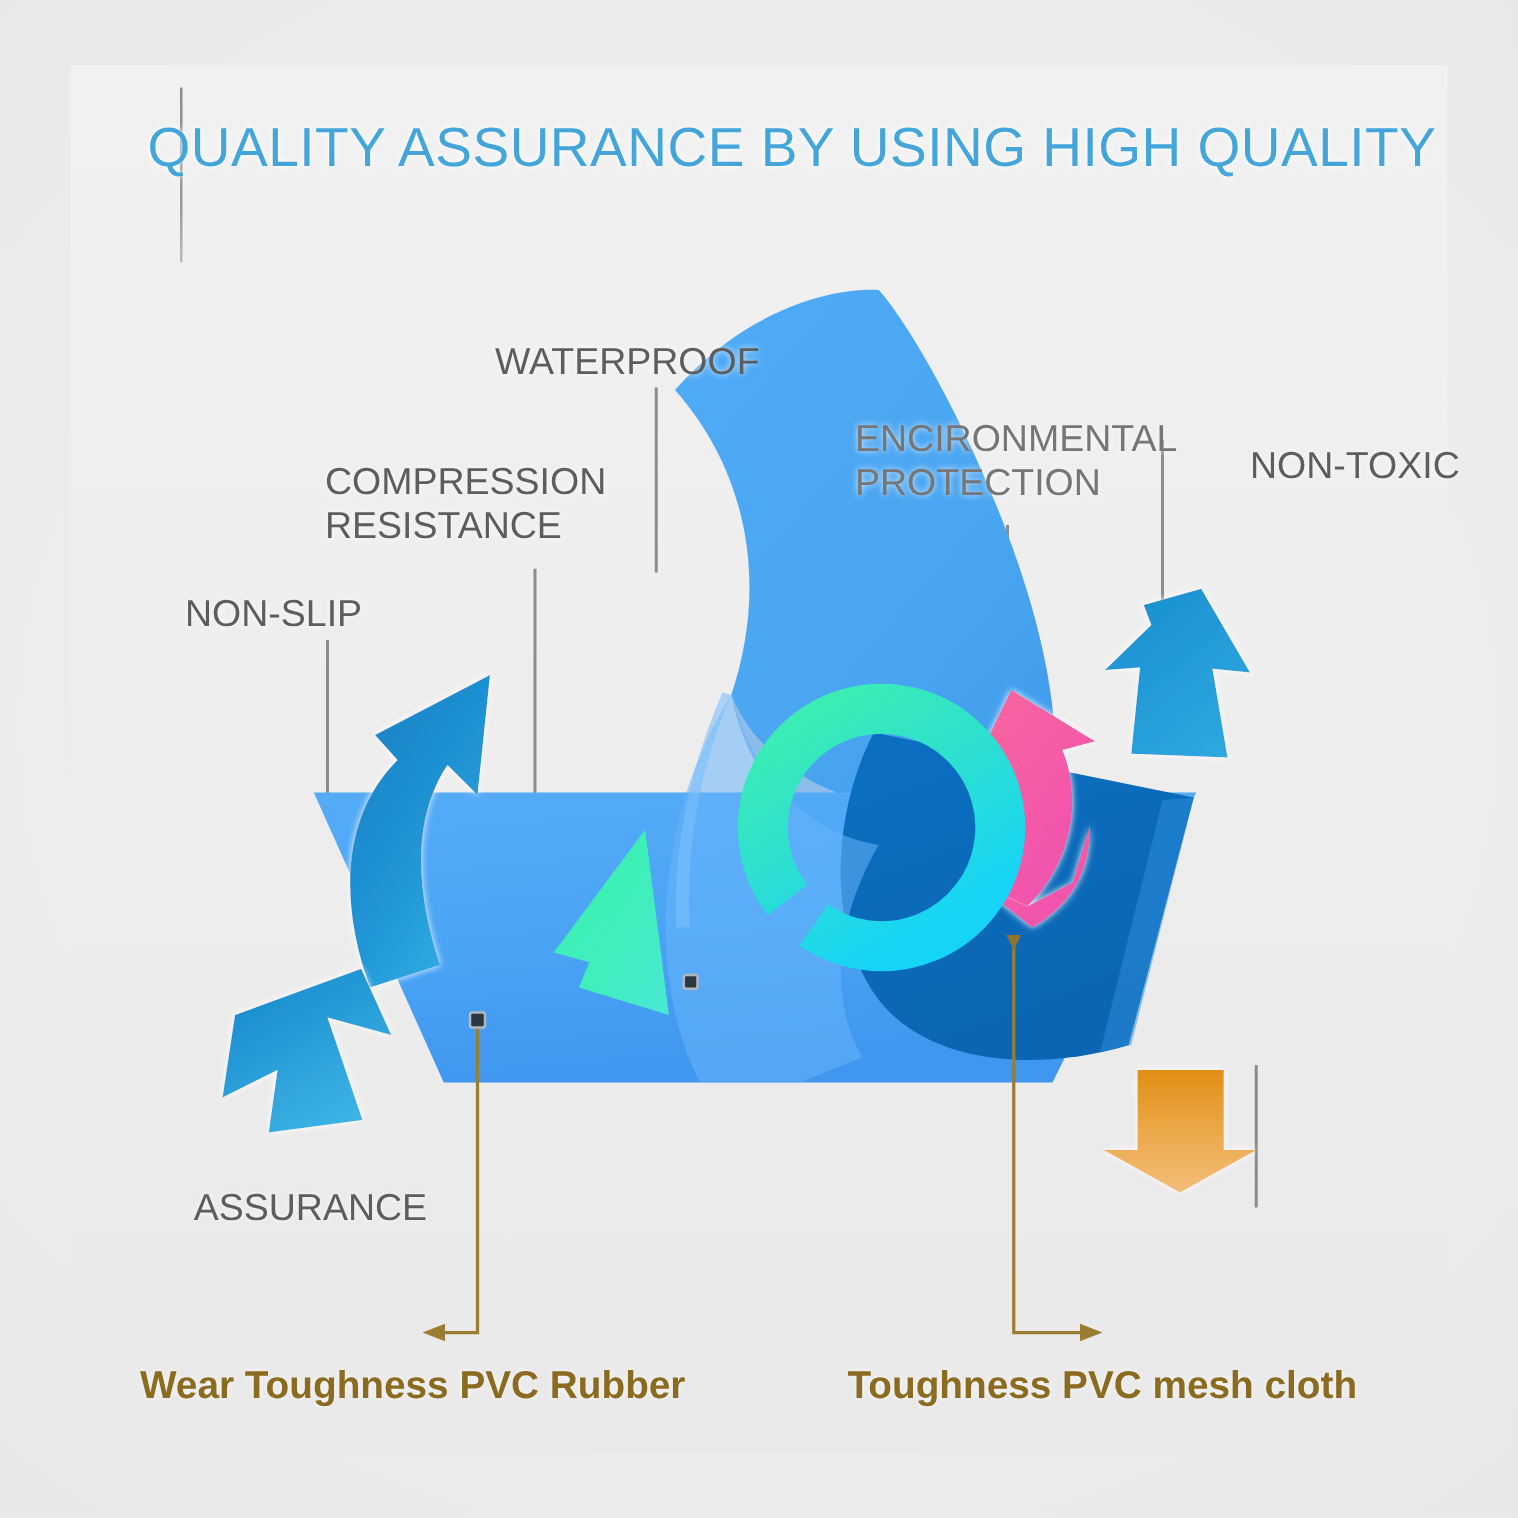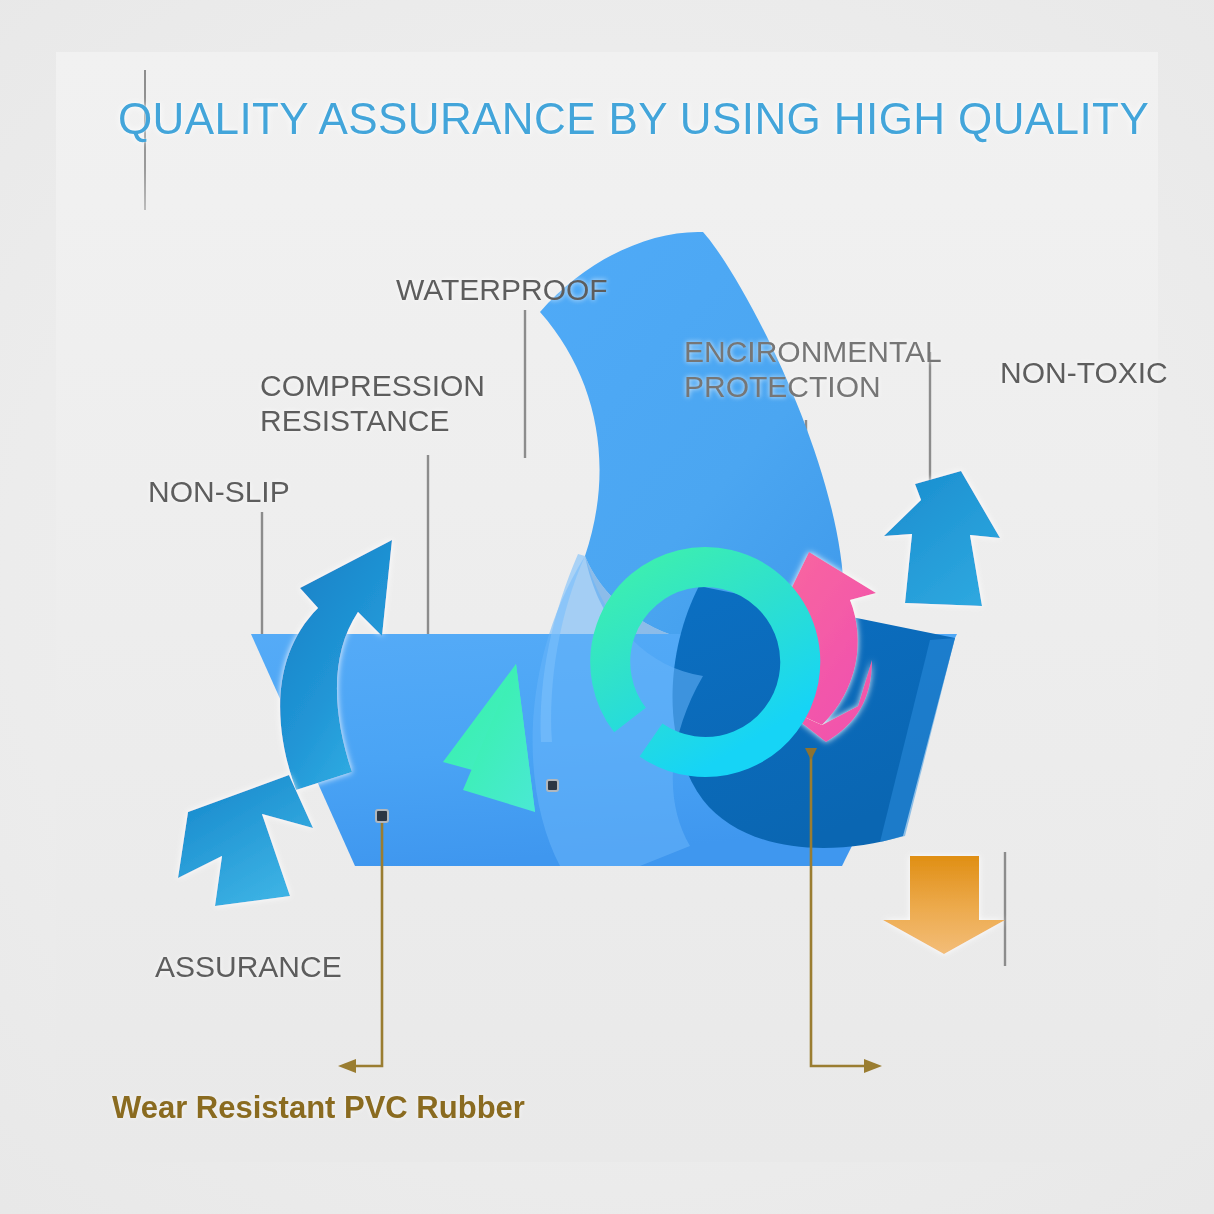--- a/index.html
+++ b/index.html
@@ -213,15 +213,16 @@
 
   <div class="lbl" id="lbl-compression">COMPRESSION
 RESISTANCE</div>
   <div class="lbl" id="lbl-waterproof">WATERPROOF</div>
   <div class="lbl" id="lbl-nonslip">NON-SLIP</div>
   <div class="lbl" id="lbl-env">ENCIRONMENTAL
 PROTECTION</div>
   <div class="lbl" id="lbl-nontoxic">NON-TOXIC</div>
   <div class="lbl" id="lbl-tastsless">ASSURANCE</div>
 
-  <div class="gold" id="gold-left">Wear Resistant PVC Rubber</div>
+  <div class="gold" id="gold-left">Wear Toughness PVC Rubber</div>
+  <div class="gold" id="gold-right">Toughness PVC mesh cloth</div>
 
 </div>
 
 </body></html>

